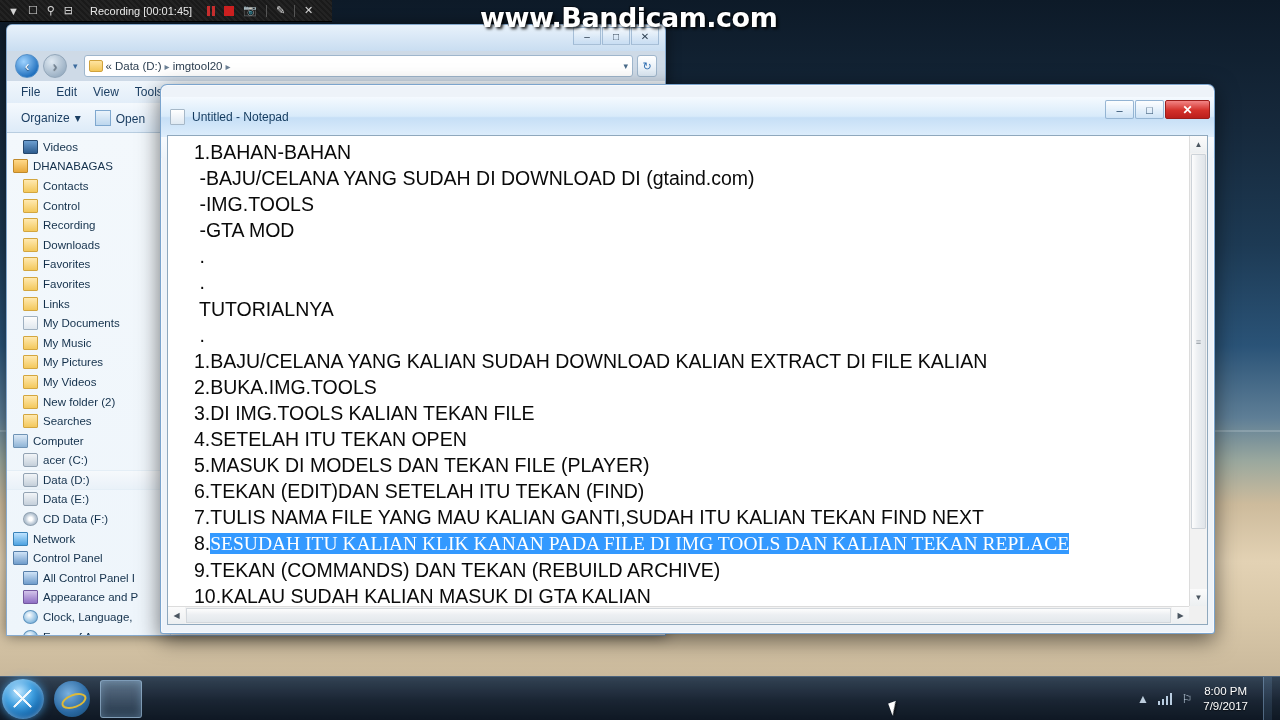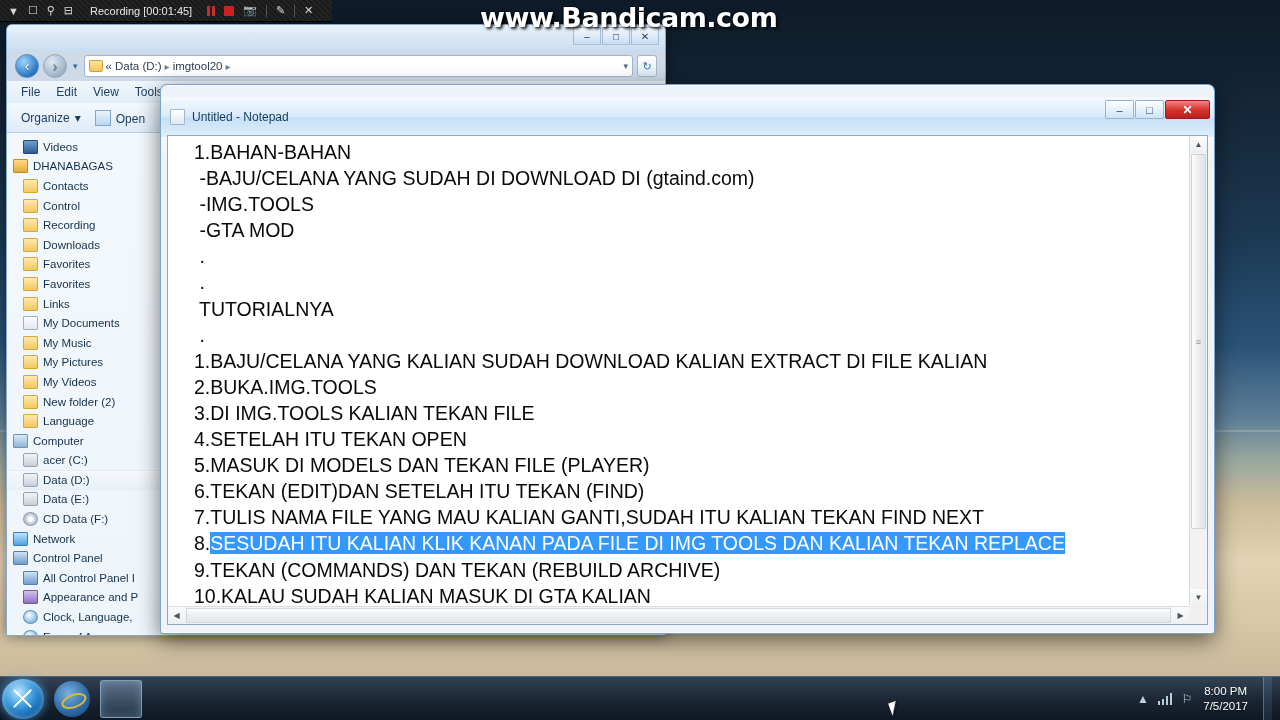--- a/index.html
+++ b/index.html
@@ -211,21 +211,21 @@
   .np-client {
     position: absolute; left: 6px; right: 6px; top: 50px; bottom: 8px;
     background: #fff; border: 1px solid #8fa8bd;
   }
   .np-text {
     position: absolute; left: 0; top: 0; right: 18px; bottom: 18px;
     padding: 3px 0 0 4px; overflow: hidden;
     font-family: "Liberation Sans", sans-serif;
     font-size: 19.5px; line-height: 26.1px; color: #0a0a0a; white-space: pre; margin-left: 22px;
   }
-  .np-text .sel { background: #3399ff; color: #ffffff; }
+  .np-text .sel { background: #3399ff; color: #ffffff; font-family: Liberation Serif, serif; }
   .np-text .line { height: 26.1px; }
 
   .vscroll {
     position: absolute; right: 0; top: 0; bottom: 18px; width: 18px;
     background: #f2f2f2; border-left: 1px solid #dcdcdc;
   }
   .hscroll {
     position: absolute; left: 0; right: 18px; bottom: 0; height: 18px;
     background: #f2f2f2; border-top: 1px solid #dcdcdc;
   }
@@ -420,21 +420,21 @@
           <div class="tree-row indent1">
             <span class="ti folder"></span>
             <span>My Videos</span>
           </div>
           <div class="tree-row indent1">
             <span class="ti folder"></span>
             <span>New folder (2)</span>
           </div>
           <div class="tree-row indent1">
             <span class="ti folder"></span>
-            <span>Language</span>
+            <span>Searches</span>
           </div>
           <div class="tree-row">
             <span class="ti cp"></span>
             <span>Computer</span>
           </div>
           <div class="tree-row indent1">
             <span class="ti drive"></span>
             <span>acer (C:)</span>
           </div>
           <div class="tree-row indent1 sel">
@@ -588,19 +588,19 @@
       <span class="ti2">▲</span>
       <span class="bars">
           <i></i>
           <i></i>
           <i></i>
           <i></i>
         </span>
       <span class="ti2">⚐</span>
       <div class="clock">
         <div>8:00 PM</div>
-        <div>7/5/2017</div>
+        <div>7/9/2017</div>
       </div>
       <div class="show-desktop"></div>
     </div>
   </div>
 
 </div>
 
 </body></html>

